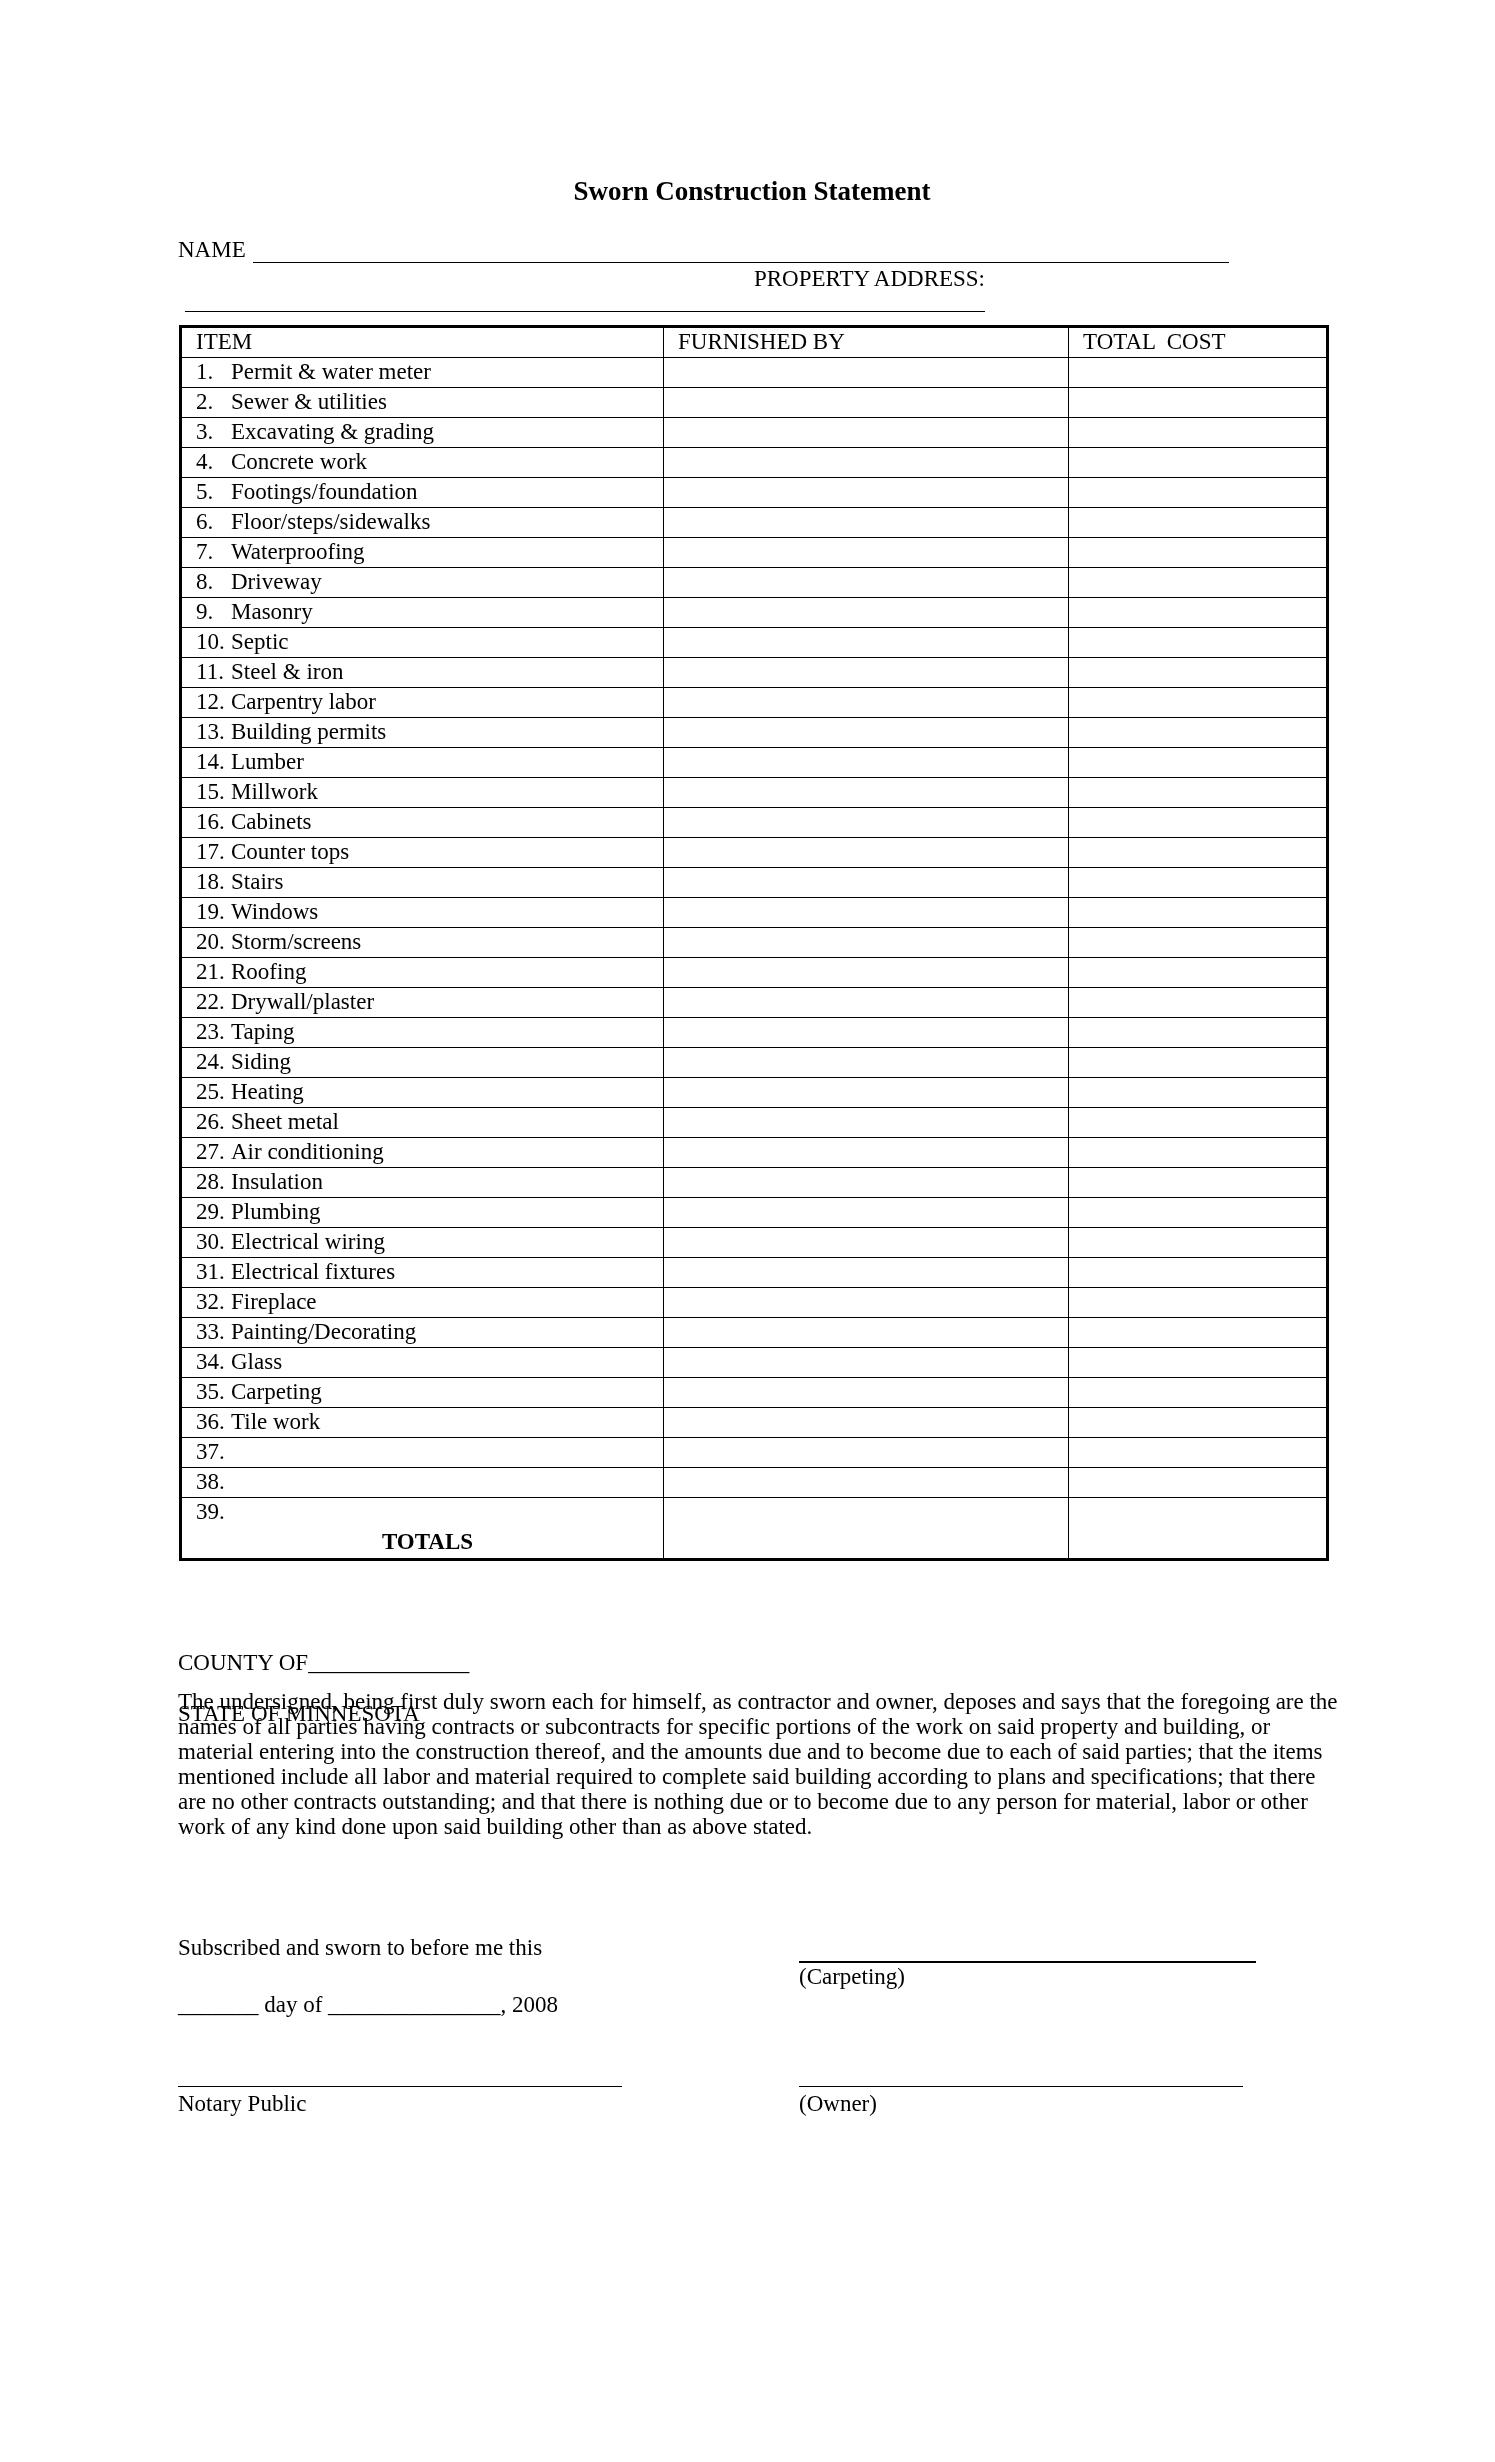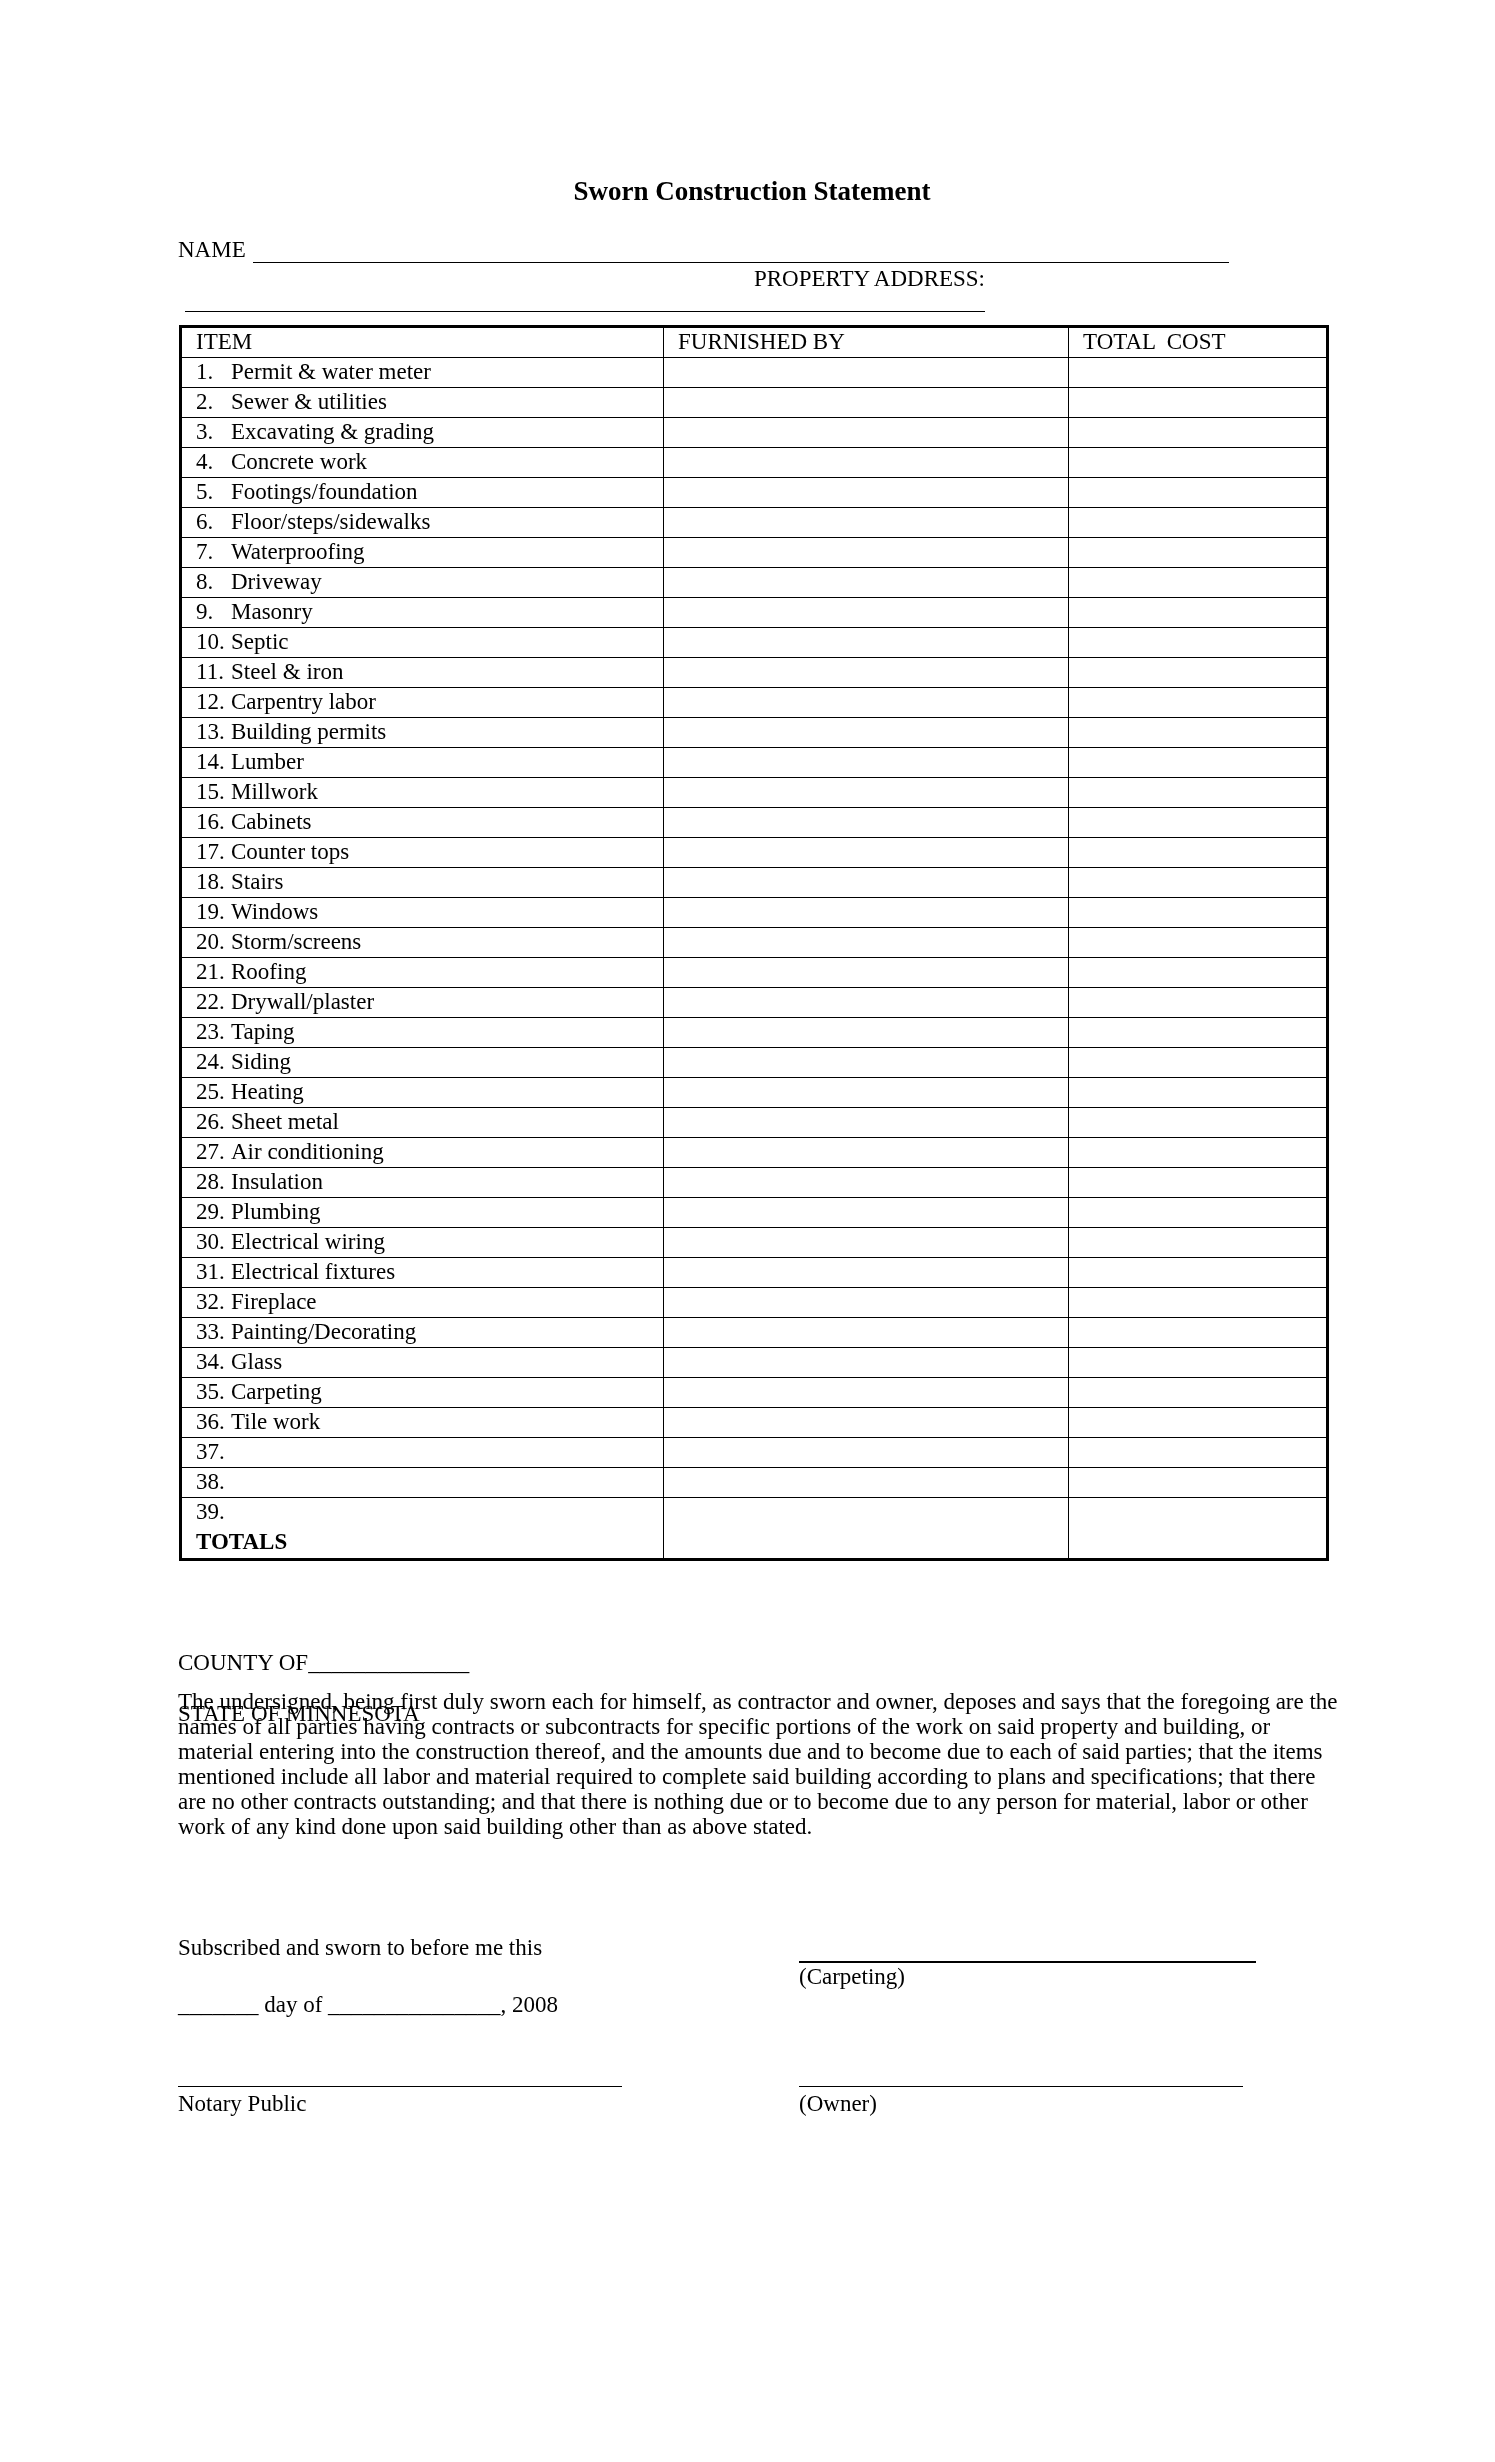--- a/index.html
+++ b/index.html
@@ -12,21 +12,21 @@
   #addr-row{top:266px;flex-direction:column;}
   #table{left:179px;top:325px;width:1150px;border:3.5px solid #000;box-sizing:border-box;}
   .tr{display:flex;height:30px;border-bottom:1.8px solid #000;box-sizing:border-box;}
   .tr:last-child{border-bottom:none;}
   .td{box-sizing:border-box;border-right:1.8px solid #000;line-height:28px;padding-left:14px;overflow:hidden;white-space:nowrap;}
   .td:last-child{border-right:none;}
   .c1{width:482px;}
   .c2{width:405px;}
   .c3{flex:1;}
   .num{display:inline-block;width:35px;}
-  .totals-label{text-align:left;padding-right:4px;font-weight:bold;}
+  .totals-label{text-align:center;padding-right:4px;font-weight:bold;}
   #state{left:178px;top:1701px;}
   #county{left:178px;top:1650px;}
   #para{left:178px;top:1665px;width:1161px;line-height:25px;margin-top:24px;}
   #subscribed{left:178px;top:1935px;}
   #contractor-line{left:799px;top:1961px;width:457px;border-bottom:2.6px solid #000;}
   #contractor-label{left:799px;top:1964px;}
   #dayof{left:178px;top:1992px;}
   #notary-line{left:178px;top:2086px;width:444px;border-bottom:1.8px solid #000;}
   #notary-label{left:178px;top:2091px;}
   #owner-line{left:799px;top:2086px;width:444px;border-bottom:1.8px solid #000;}

